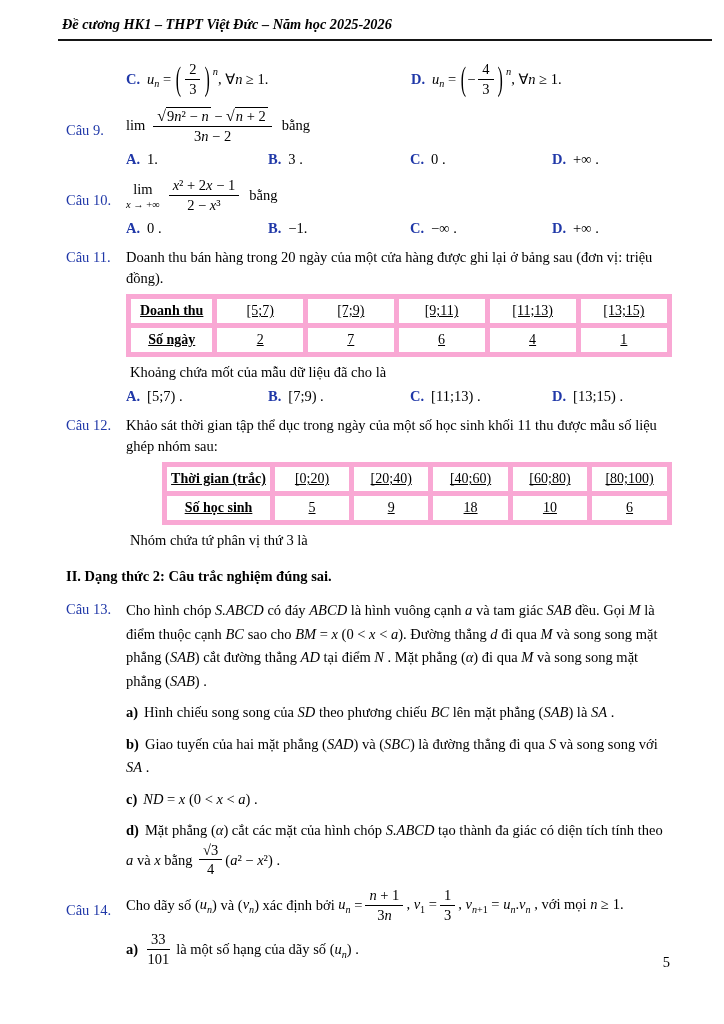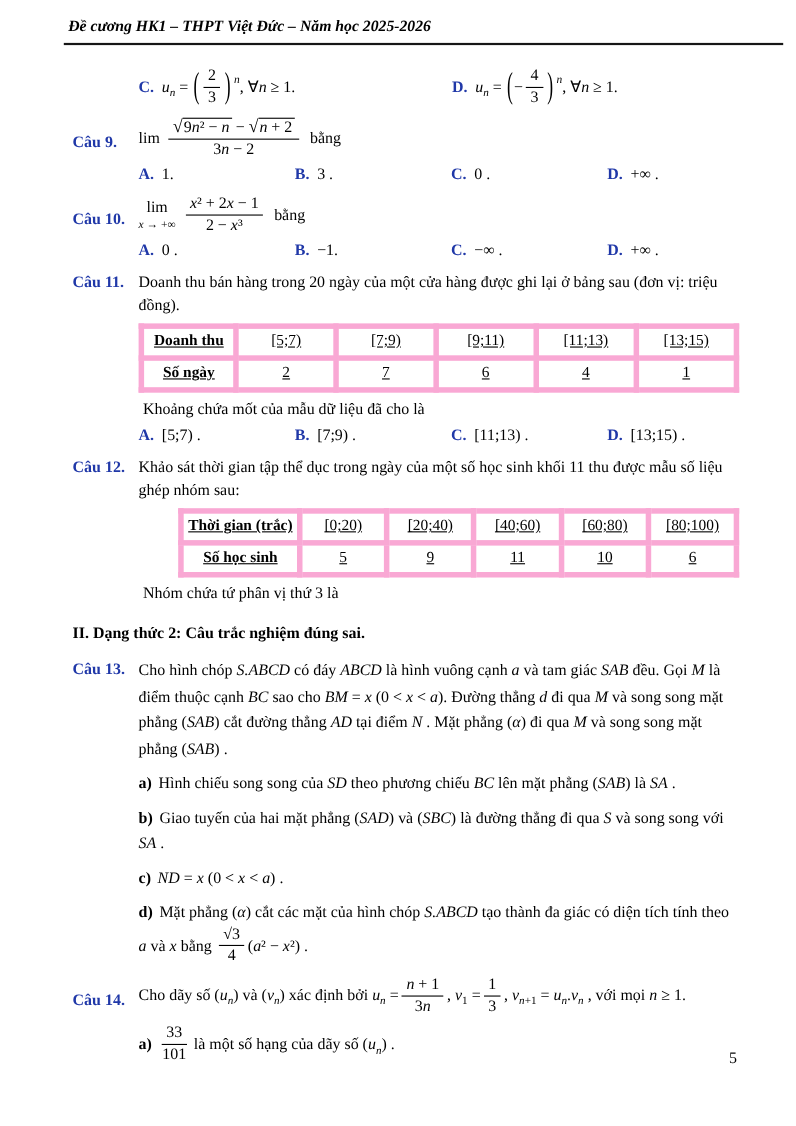--- a/index.html
+++ b/index.html
@@ -5,21 +5,21 @@
   * { margin:0; padding:0; box-sizing:border-box; }
   :root { --blue:#2038A8; }
   body {
     width:724px; height:1024px; overflow:hidden; background:#ffffff; color:#000;
     font-family:"Liberation Serif", serif; font-size:14.5px; line-height:1.42;
   }
   .page { position:relative; height:100%; padding:14px 52px 0 66px; }
   .header { font-weight:bold; font-style:italic; font-size:14.3px;
     padding:0 2px 5px 4px; margin:0 -40px 18px -8px; border-bottom:2.5px solid #161616; }
   .q { display:flex; margin-bottom:9px; }
-  .qlabel { flex:none; width:60px; color:var(--blue); font-weight:bold; }
+  .qlabel { flex:none; width:60px; color:var(--blue); font-weight:normal; }
   .qbody { flex:1; min-width:0; }
   .pad1 { padding-top:12px; }
   .opts { display:flex; margin-top:3px; }
   .opt { width:142px; flex:none; white-space:nowrap; }
   .opt.wide { width:285px; }
   .opt:last-child { flex:1; }
   .ol { color:var(--blue); font-weight:bold; margin-right:7px; }
   .section-title { font-weight:bold; margin:14px 0 13px 0;font-family:Liberation Serif, serif; }
   .mi { font-style:italic; }
   .frac { display:inline-flex; flex-direction:column; text-align:center; vertical-align:middle; margin:0 3px; position:relative; top:-1px; }
@@ -156,21 +156,21 @@
             <td>[0;20)</td>
             <td>[20;40)</td>
             <td>[40;60)</td>
             <td>[60;80)</td>
             <td>[80;100)</td>
           </tr>
           <tr>
             <td class="hd">Số học sinh</td>
             <td>5</td>
             <td>9</td>
-            <td>11</td>
+            <td>18</td>
             <td>10</td>
             <td>6</td>
           </tr>
         </tbody>
       </table>
       <div class="qq">Nhóm chứa tứ phân vị thứ 3 là</div>
     </div>
   </div>
 
   <div class="section-title">II. Dạng thức 2: Câu trắc nghiệm đúng sai.</div>

